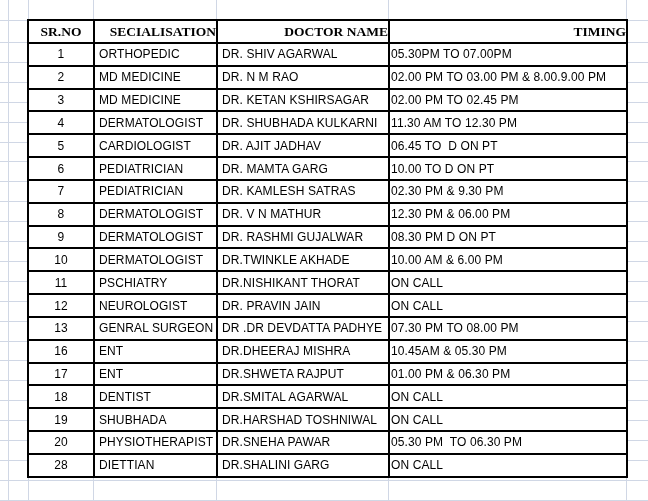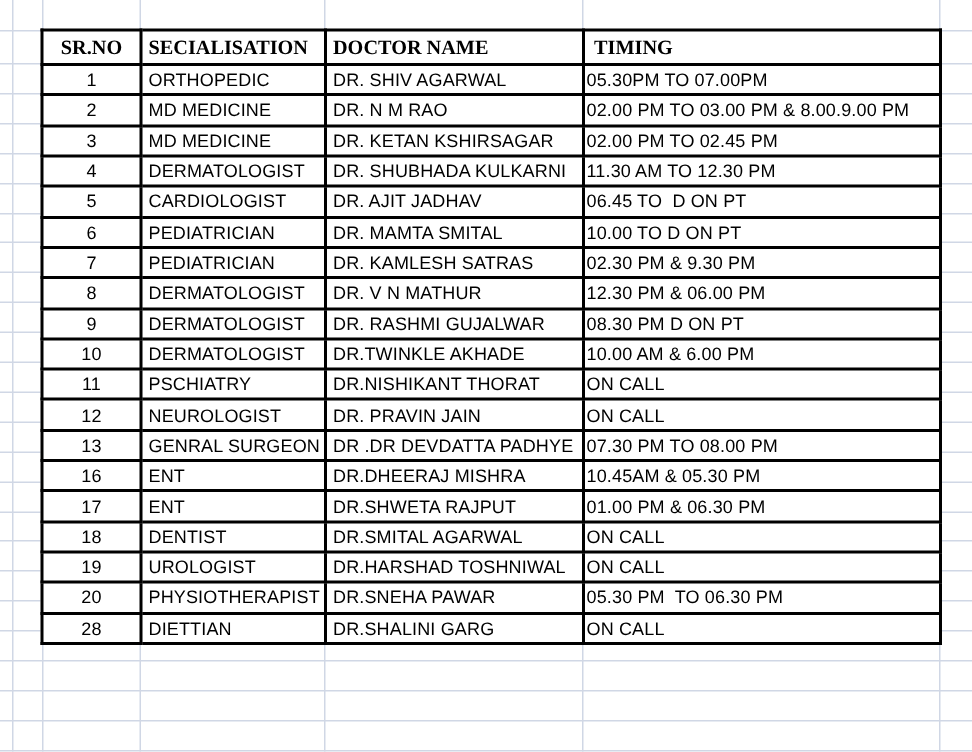--- a/index.html
+++ b/index.html
@@ -15,41 +15,41 @@
     overflow:hidden;
     font-family:"Liberation Sans", sans-serif;
     position:relative;
   }
   .sheet{position:absolute;inset:0;}
   .gridlines{position:absolute;inset:0;z-index:0;}
   .gl-v{position:absolute;top:0;width:1px;height:501px;background:var(--grid);}
   .gl-h{position:absolute;left:0;height:1px;width:648px;background:var(--grid);}
   table.doctor-table{
     position:absolute;left:27px;top:19px;z-index:1;
-    width:599px;height:411px;
+    width:599px;height:459px;
     border-collapse:collapse;
     table-layout:fixed;
     background:var(--bg);
   }
   .doctor-table th,.doctor-table td{
     border:2px solid var(--border);
     background:var(--bg);
     color:var(--text);
     white-space:pre;
     overflow:hidden;
     padding:0 0 0 4px;
     vertical-align:middle;
     line-height:1;
   }
   .doctor-table thead tr{height:23px;}
   .doctor-table th{
     font-family:"Liberation Serif", serif;
     font-weight:bold;
     font-size:13.5px;
-    text-align:left;
+    text-align:right;
   }
   .doctor-table th.c-srno{text-align:center;padding-left:0;}
   .doctor-table th.c-timing{padding-left:6px;}
   .doctor-table td{
     font-size:12px;
     letter-spacing:0.1px;
   }
   .doctor-table td.c-srno{text-align:center;padding-left:0;}
   .doctor-table td.c-timing{padding-left:1px;}
 </style>
@@ -132,21 +132,21 @@
         </tr>
         <tr>
           <td class="c-srno">5</td>
           <td class="c-specialisation">CARDIOLOGIST</td>
           <td class="c-doctor-name">DR. AJIT JADHAV</td>
           <td class="c-timing">06.45 TO  D ON PT</td>
         </tr>
         <tr>
           <td class="c-srno">6</td>
           <td class="c-specialisation">PEDIATRICIAN</td>
-          <td class="c-doctor-name">DR. MAMTA SMITAL</td>
+          <td class="c-doctor-name">DR. MAMTA GARG</td>
           <td class="c-timing">10.00 TO D ON PT</td>
         </tr>
         <tr>
           <td class="c-srno">7</td>
           <td class="c-specialisation">PEDIATRICIAN</td>
           <td class="c-doctor-name">DR. KAMLESH SATRAS</td>
           <td class="c-timing">02.30 PM &amp; 9.30 PM</td>
         </tr>
         <tr>
           <td class="c-srno">8</td>
@@ -197,21 +197,21 @@
           <td class="c-timing">01.00 PM &amp; 06.30 PM</td>
         </tr>
         <tr>
           <td class="c-srno">18</td>
           <td class="c-specialisation">DENTIST</td>
           <td class="c-doctor-name">DR.SMITAL AGARWAL</td>
           <td class="c-timing">ON CALL</td>
         </tr>
         <tr>
           <td class="c-srno">19</td>
-          <td class="c-specialisation">UROLOGIST</td>
+          <td class="c-specialisation">SHUBHADA</td>
           <td class="c-doctor-name">DR.HARSHAD TOSHNIWAL</td>
           <td class="c-timing">ON CALL</td>
         </tr>
         <tr>
           <td class="c-srno">20</td>
           <td class="c-specialisation">PHYSIOTHERAPIST</td>
           <td class="c-doctor-name">DR.SNEHA PAWAR</td>
           <td class="c-timing">05.30 PM  TO 06.30 PM</td>
         </tr>
         <tr>

